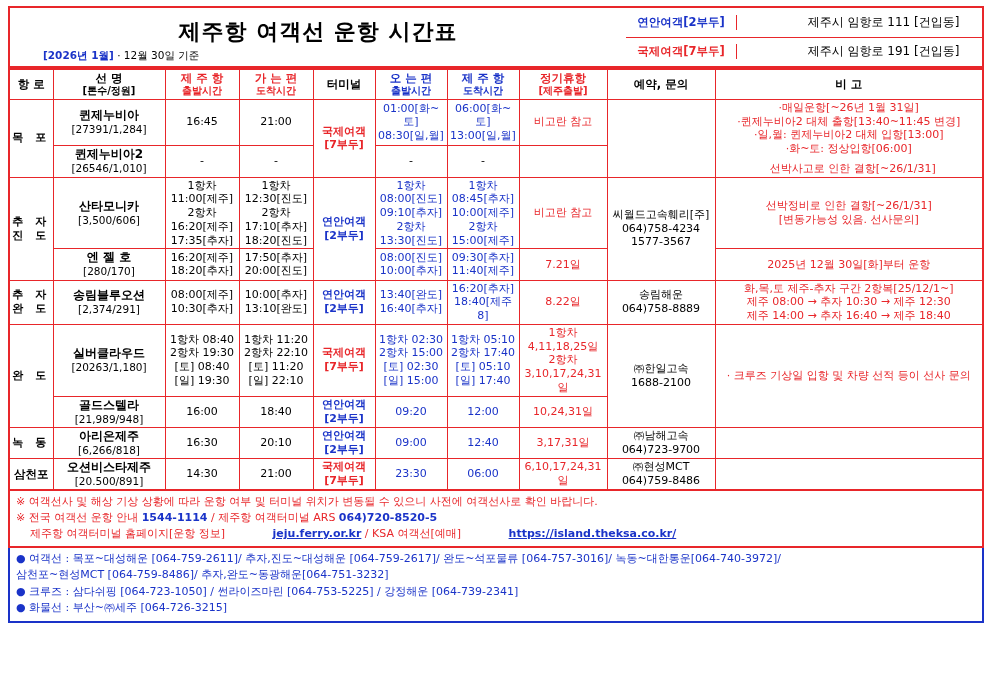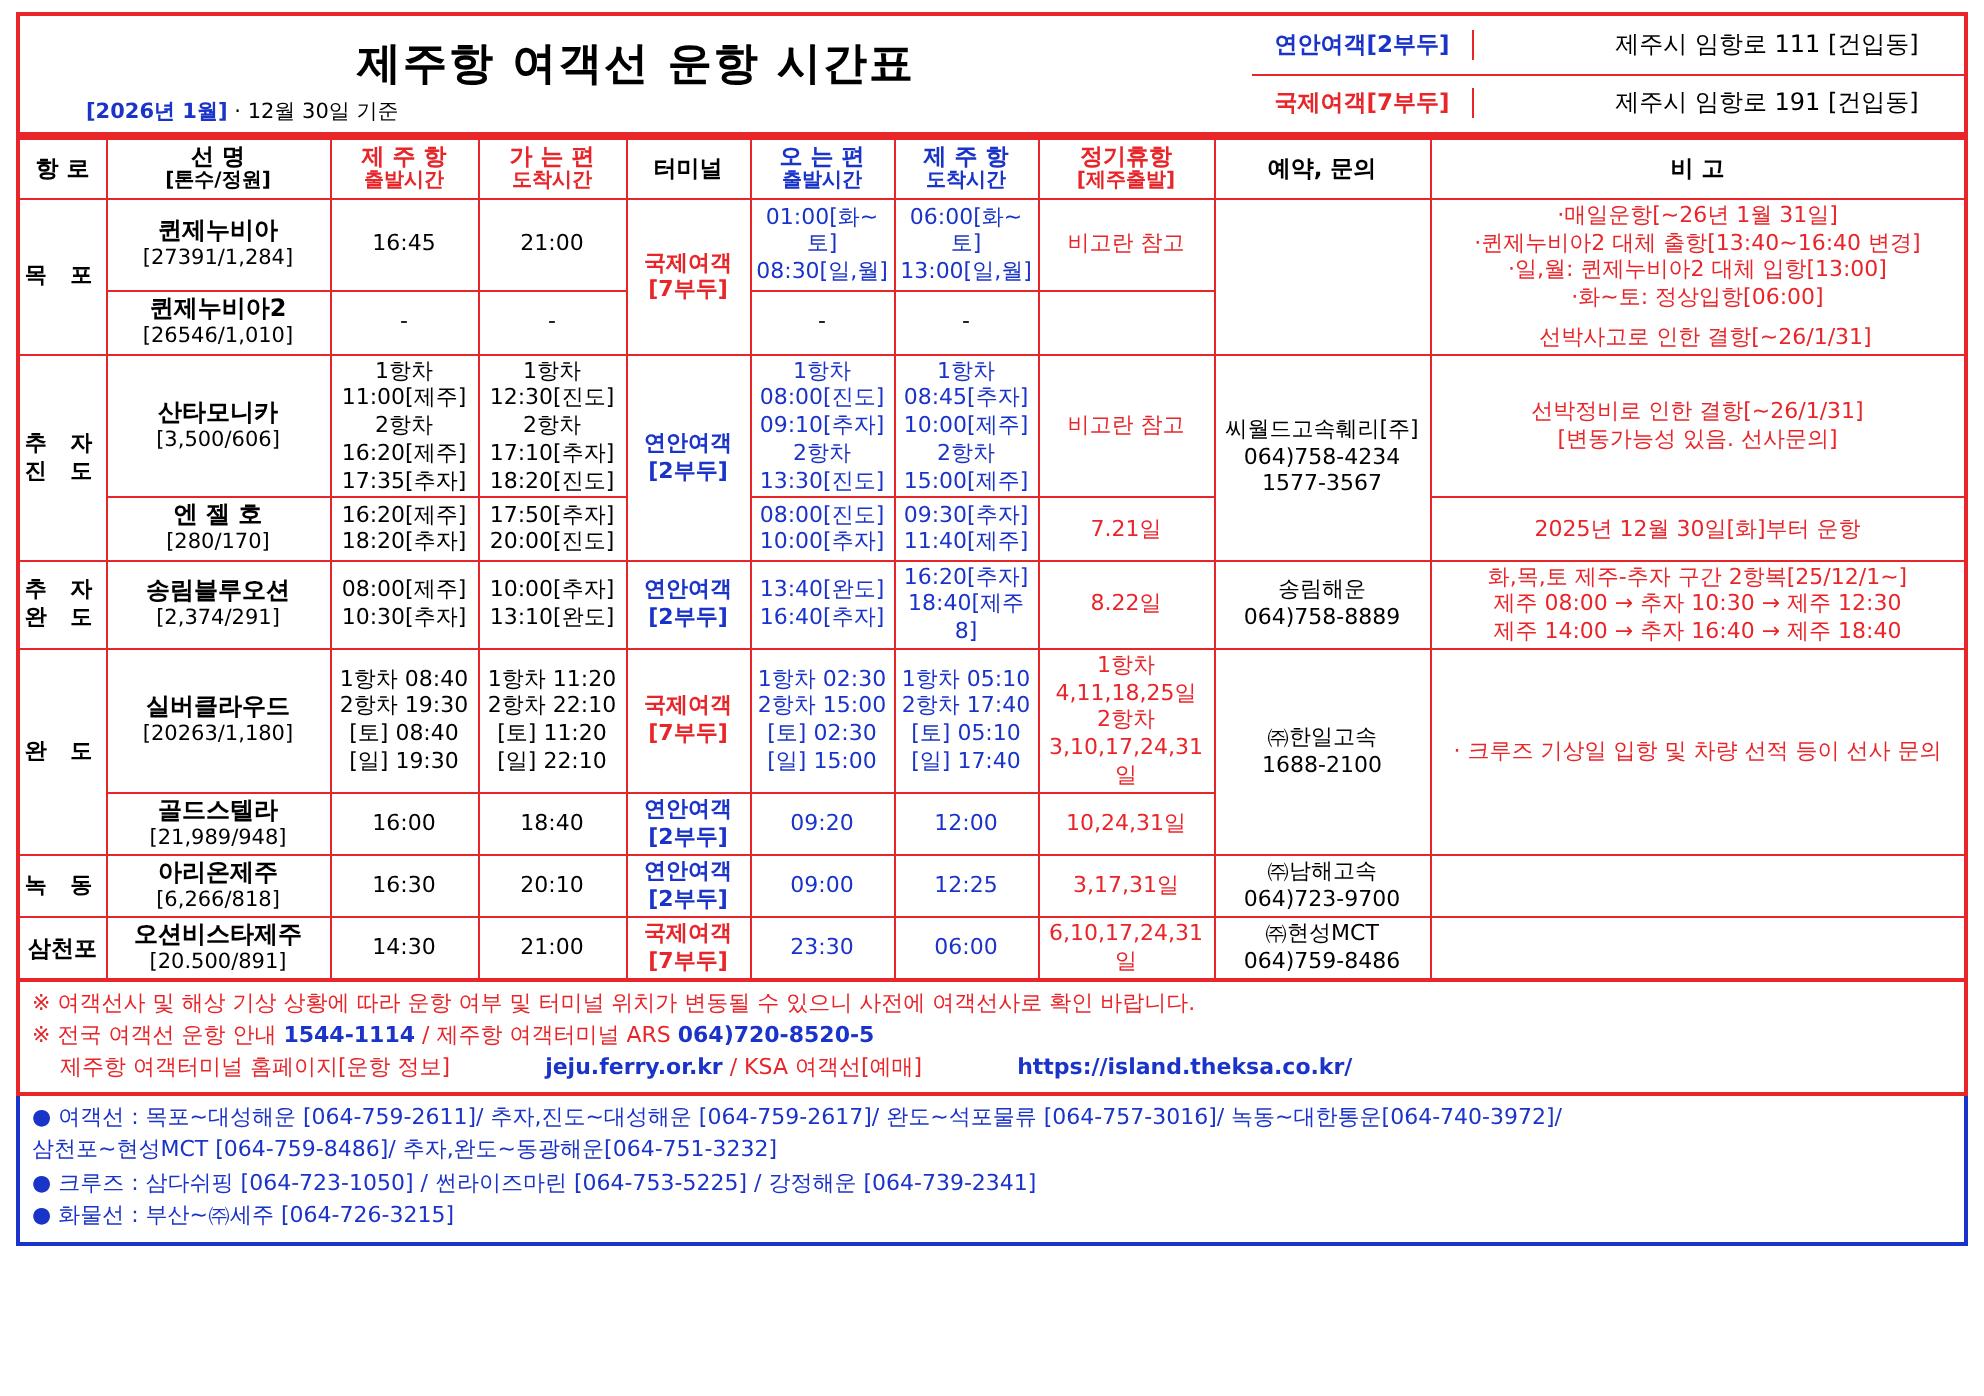--- a/index.html
+++ b/index.html
@@ -45,21 +45,21 @@
   .note{text-align:left;font-size:10.5px;padding-left:4px;line-height:1.5;}
   .note .line{white-space:nowrap;}
   .tel{font-size:10.5px;line-height:1.35;}
   .cen{text-align:center;margin-top:32px;}
   .bold{font-weight:bold;}
 
   
   .foot{width:976px;border:2px solid #e8262a;border-top:none;box-sizing:border-box;padding:3px 6px 4px 6px;}
   .fline{font-size:11px;line-height:1.45;white-space:nowrap;}
   .fline.ind{padding-left:14px;}
-  .ul{padding-left:44px;}
+  .ul{text-decoration:underline;padding-left:44px;}
   .foot2{width:976px;border:2px solid #1a33c8;border-top:none;box-sizing:border-box;padding:3px 6px 4px 6px;}
   .f2title{font-size:11px;color:#1a33c8;font-weight:bold;line-height:1.5;}
   .f2line{font-size:11px;color:#1a33c8;line-height:1.5;white-space:nowrap;}
 </style>
 </head>
 <body>
 
 <div id="page">
 
   <div class="hdr">
@@ -140,21 +140,21 @@
         <td class="red term" rowspan="2" style="white-space:pre-line">국제여객
 [7부두]</td>
         <td class="blue" style="white-space:pre-line">01:00[화~토]
 08:30[일,월]</td>
         <td class="blue" style="white-space:pre-line">06:00[화~토]
 13:00[일,월]</td>
         <td class="red">비고란 참고</td>
         <td rowspan="2"></td>
         <td rowspan="2" class="note red">
           <div class="line">·매일운항[~26년 1월 31일]</div>
-          <div class="line">·퀸제누비아2 대체 출항[13:40~16:40 변경]</div>
+          <div class="line">·퀸제누비아2 대체 출항[13:40~11:45 변경]</div>
           <div class="line">·일,월: 퀸제누비아2 대체 입항[13:00]</div>
           <div class="line">·화~토: 정상입항[06:00]</div>
           <div class="line" style="margin-top:6px;padding-left:8px;">선박사고로 인한 결항[~26/1/31]</div>
         </td>
       </tr>
       <tr>
         <td>
           <div class="shipname">퀸제누비아2</div>
           <div class="shipton">[26546/1,010]</div>
         </td>
@@ -293,21 +293,21 @@
         <td class="route">녹 동</td>
         <td>
           <div class="shipname">아리온제주</div>
           <div class="shipton">[6,266/818]</div>
         </td>
         <td>16:30</td>
         <td>20:10</td>
         <td class="blue term" style="white-space:pre-line">연안여객
 [2부두]</td>
         <td class="blue">09:00</td>
-        <td class="blue">12:25</td>
+        <td class="blue">12:40</td>
         <td class="red">3,17,31일</td>
         <td class="tel" style="white-space:pre-line">㈜남해고속
 064)723-9700</td>
         <td class="note"></td>
       </tr>
 
       <tr>
         <td class="route" style="letter-spacing:0;font-size:11.5px">삼천포</td>
         <td>
           <div class="shipname">오션비스타제주</div>

